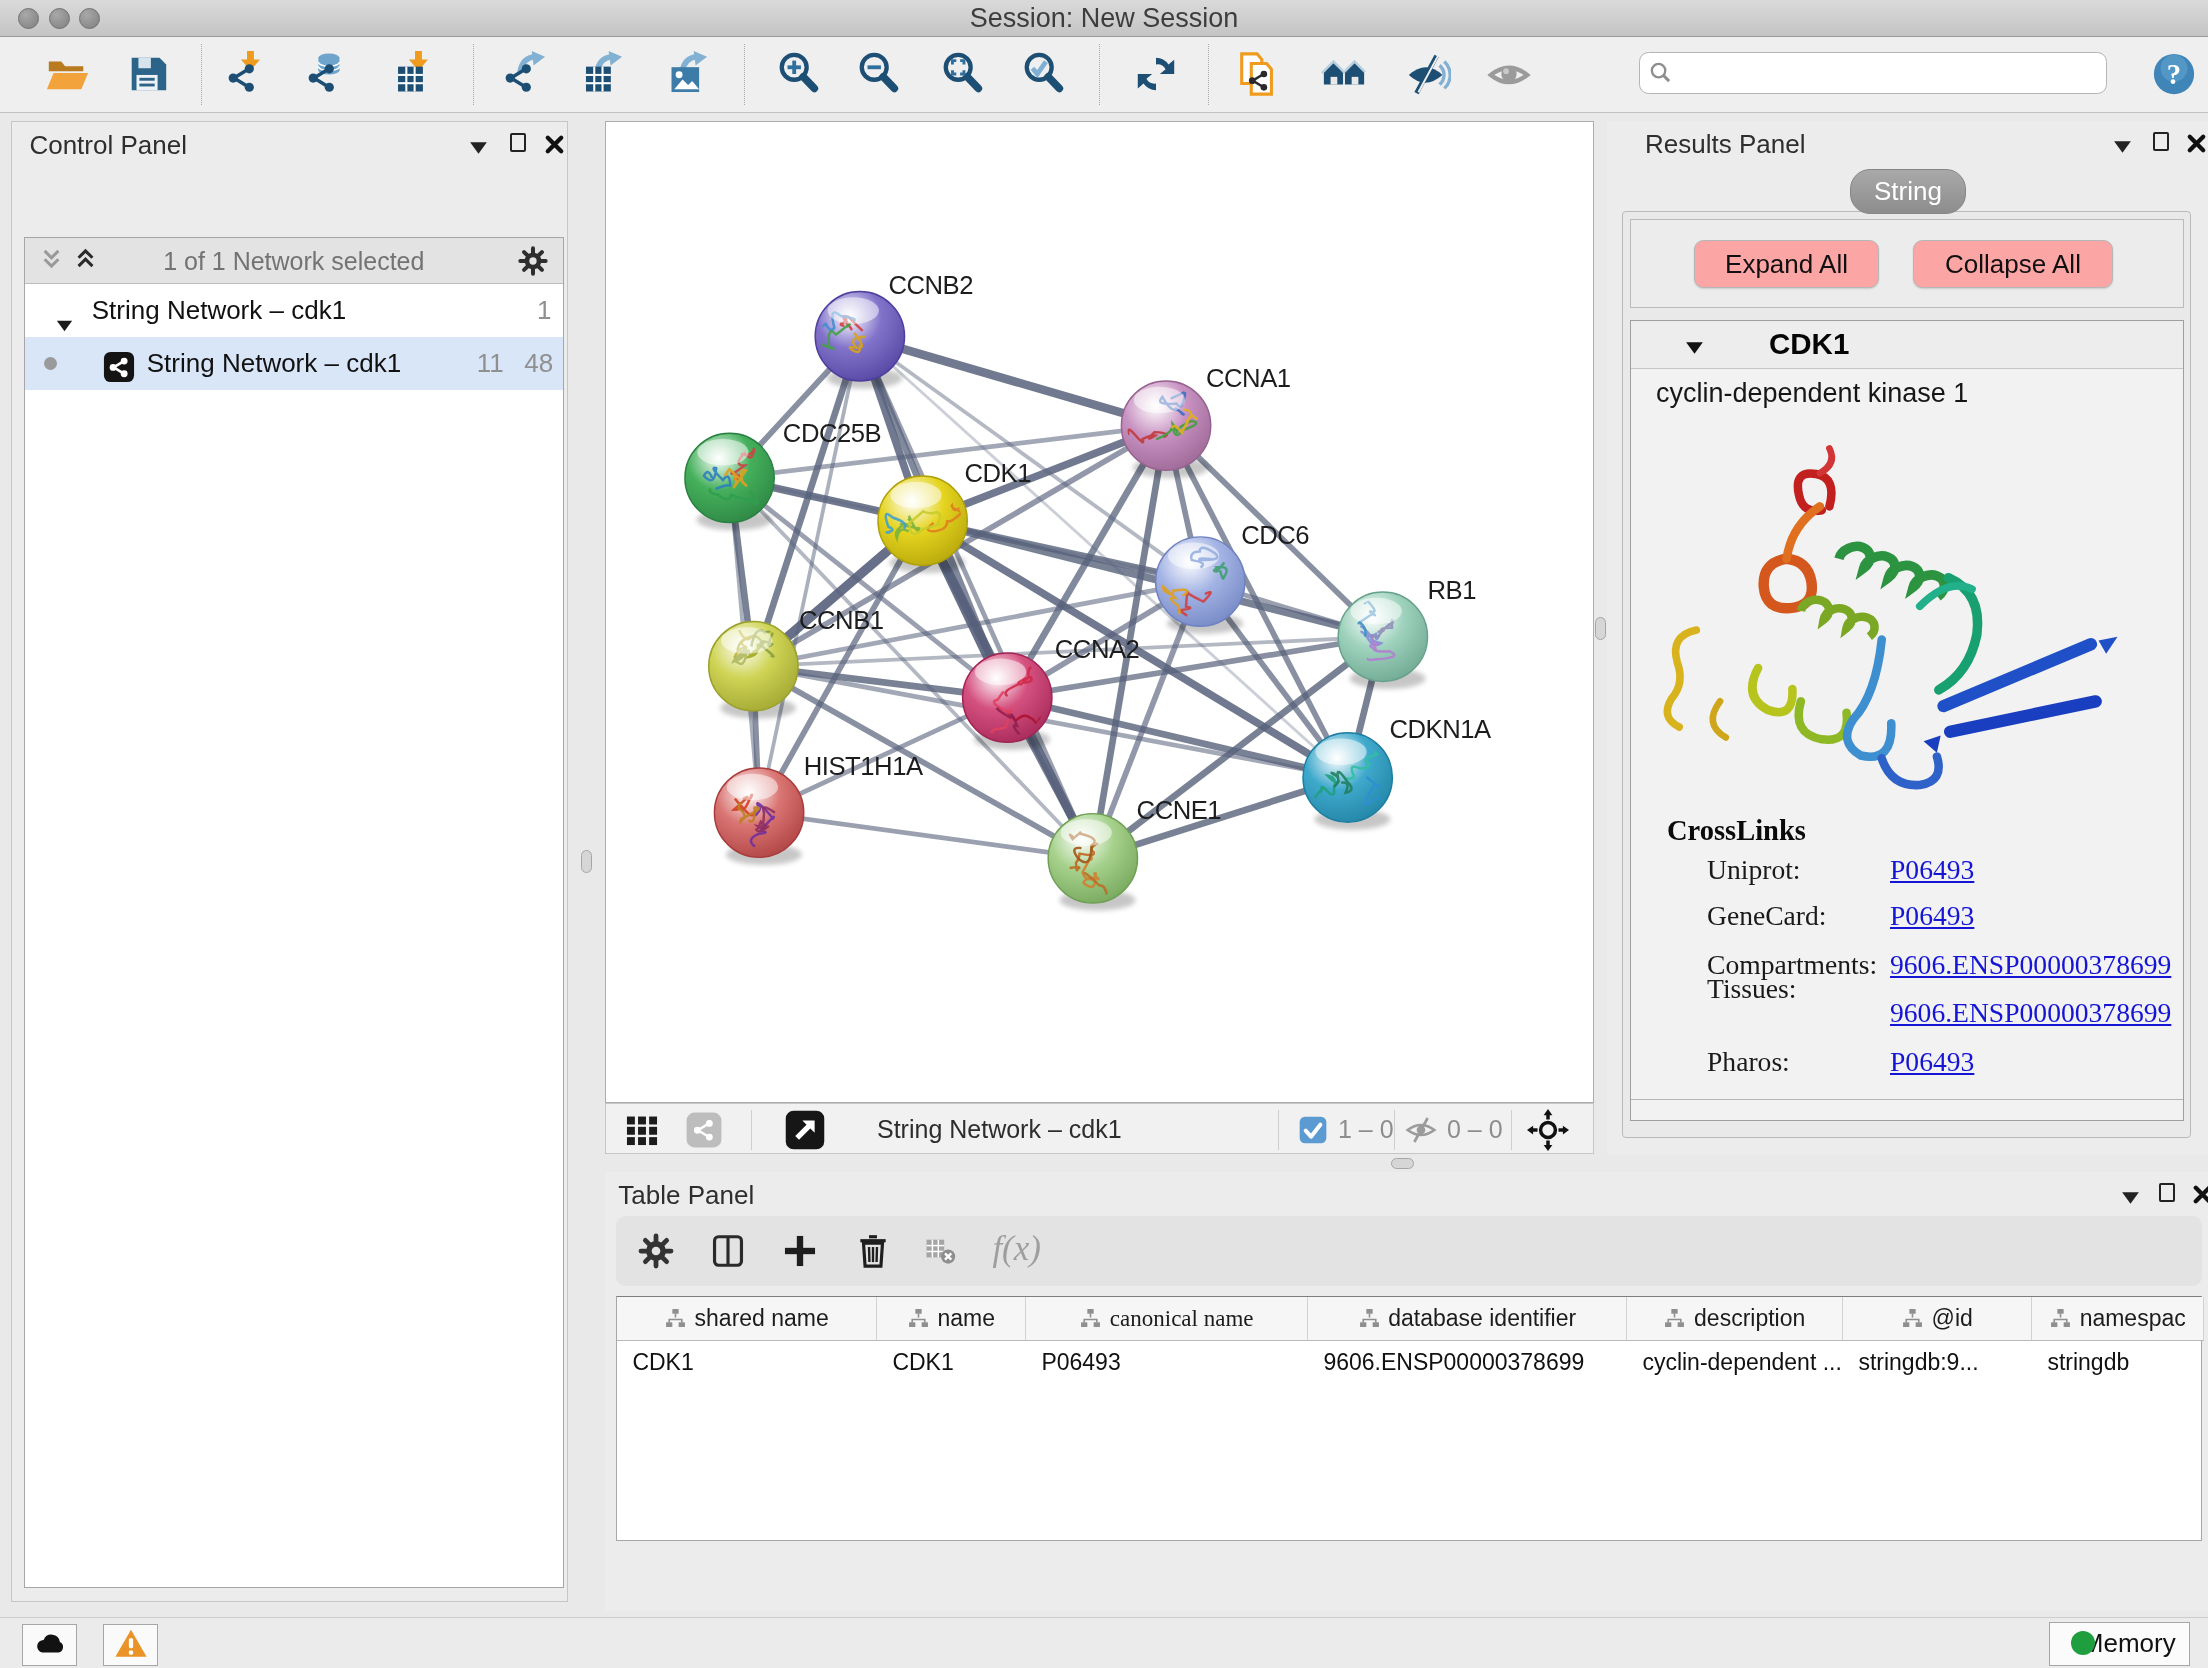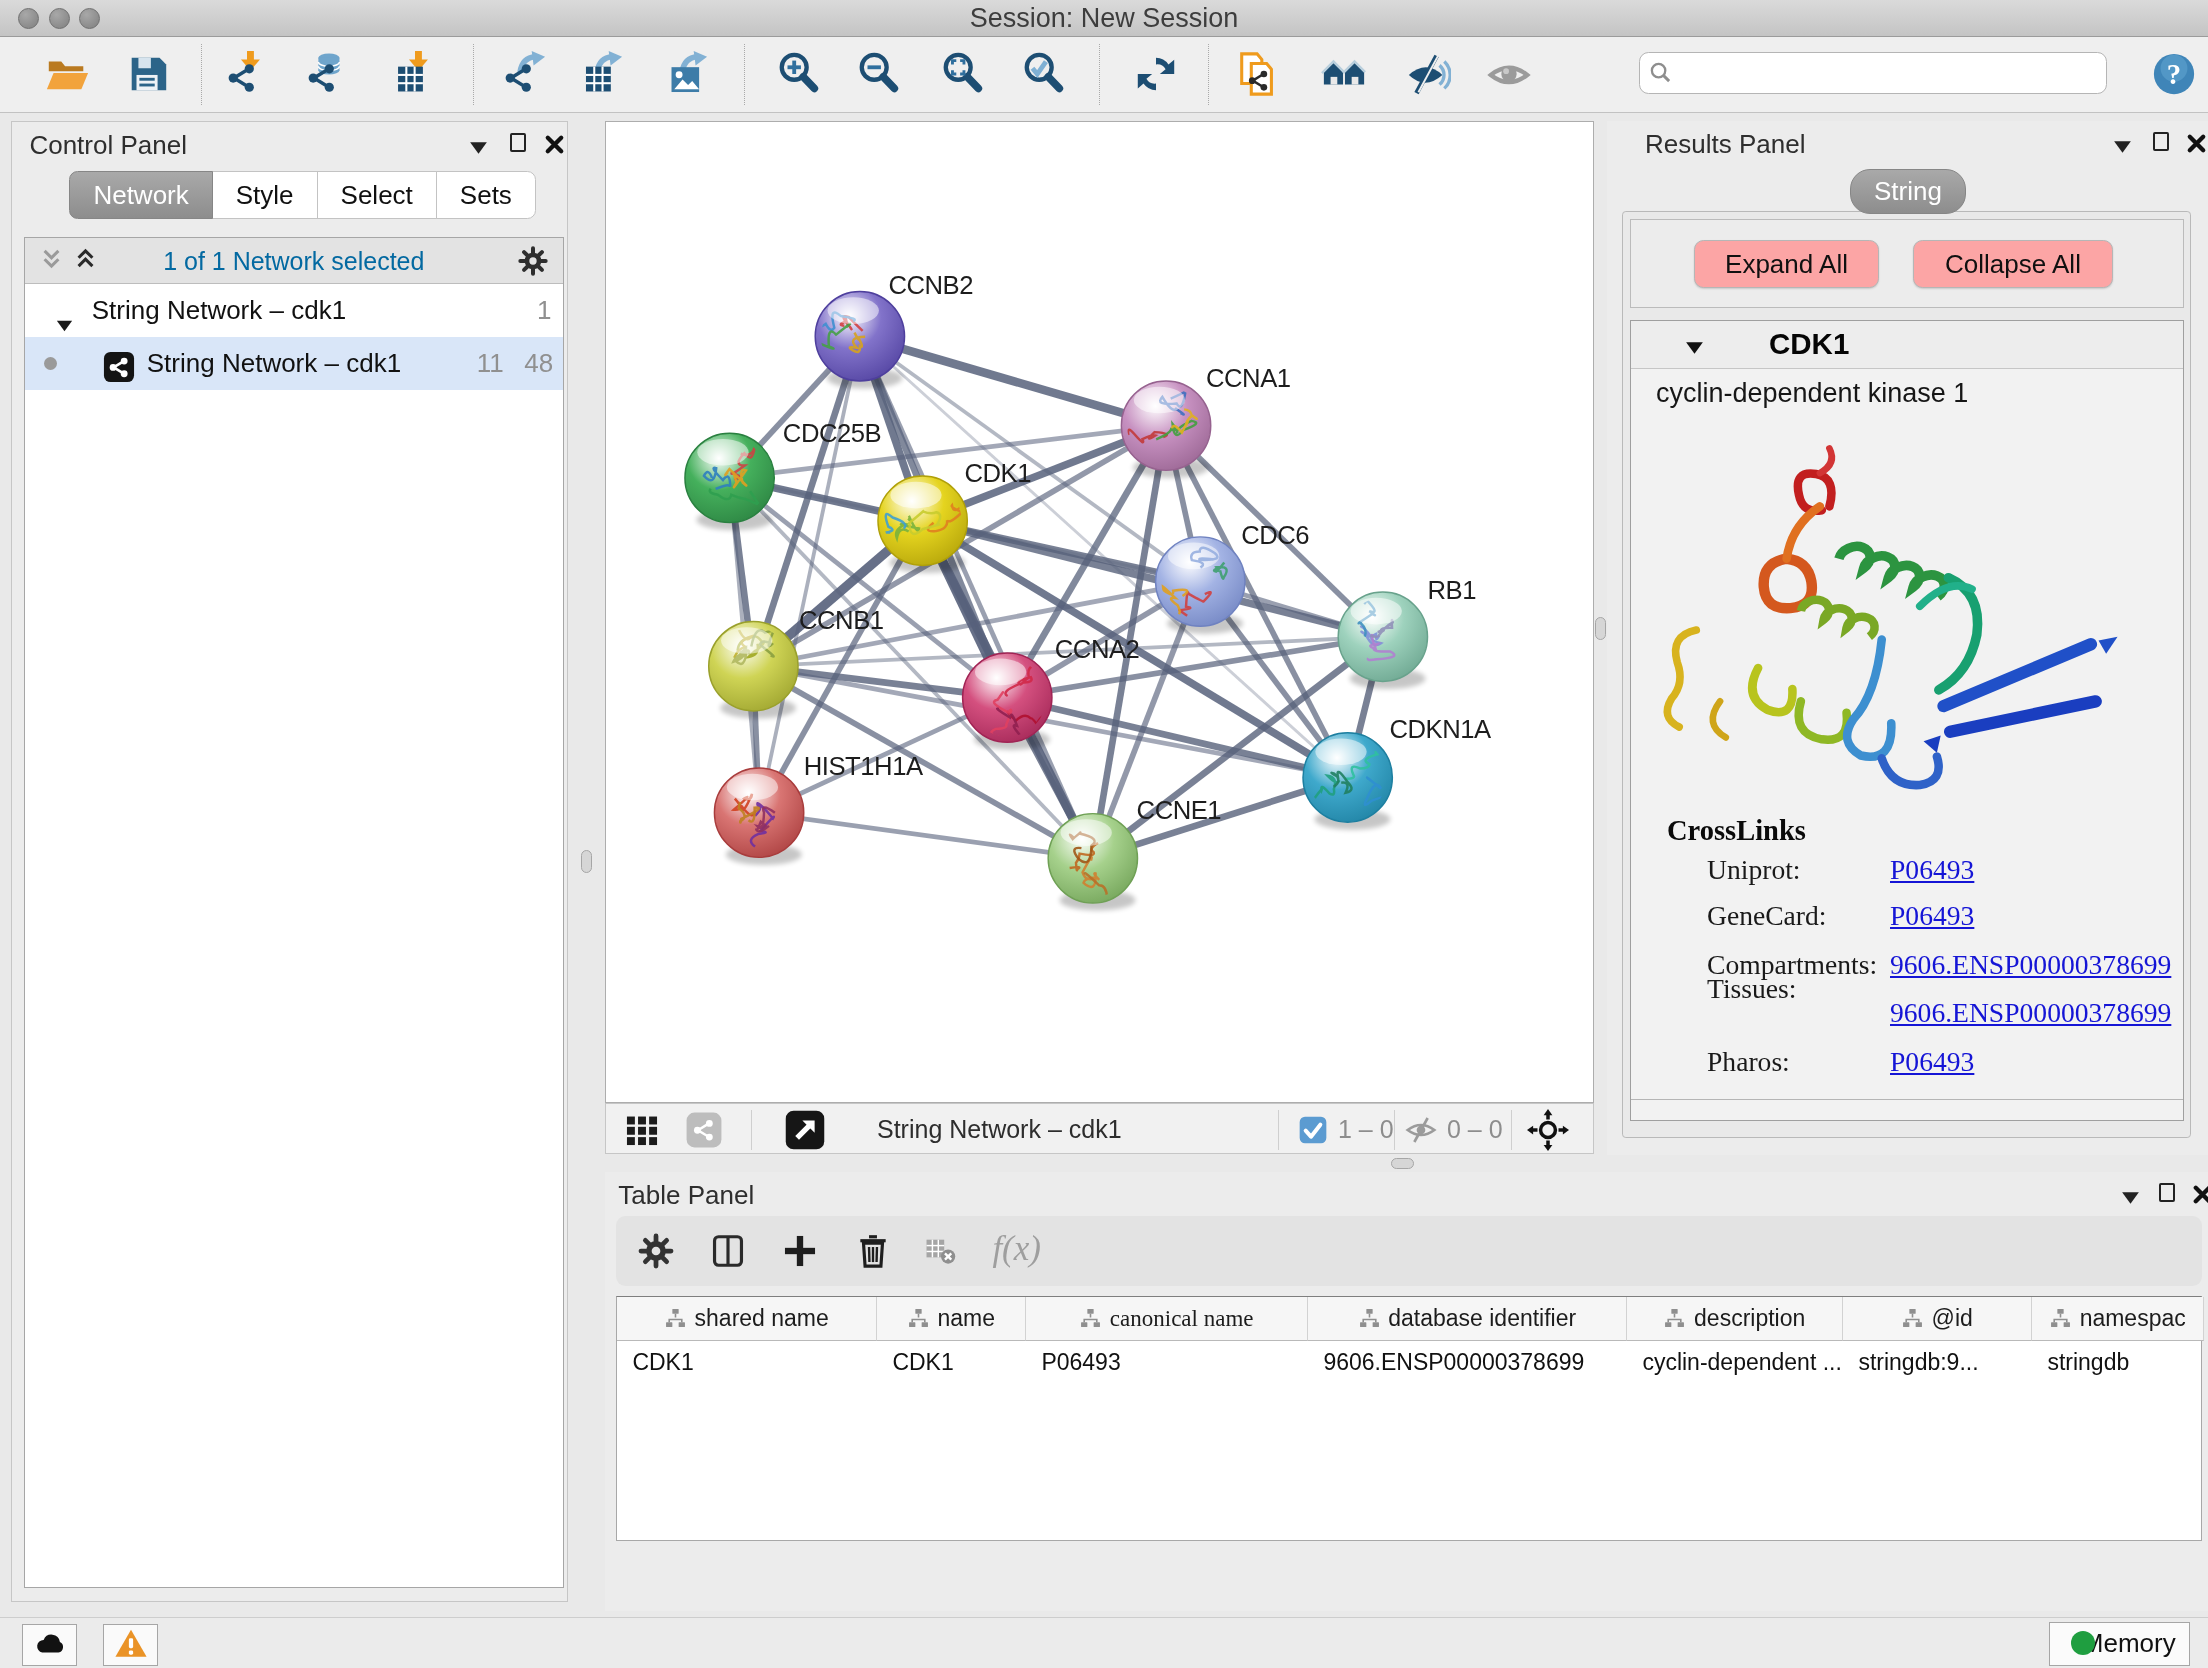--- a/index.html
+++ b/index.html
@@ -35,21 +35,21 @@
   .tab.last{border-radius:0 8.6px 8.6px 0;}
   .tab.sel{background:linear-gradient(#a9a9a9,#8d8d8d);color:#fff;border-color:#868686;z-index:2;}
   
   .control-panel{position:absolute;left:11.4px;top:121px;width:557px;height:1481px;background:#ececec;
     border:1px solid #c6c6c6;box-sizing:border-box;}
   .cp-box{position:absolute;left:11.4px;top:115px;width:540px;height:1351px;border:1px solid #a6a6a6;
     background:#fff;box-sizing:border-box;}
   .cp-bar{position:absolute;left:0;top:0;width:100%;height:46px;background:#e3e3e3;
     border-bottom:1px solid #bdbdbd;box-sizing:border-box;}
   .cp-bar-label{position:absolute;left:0;right:0;top:0;height:46px;line-height:46px;text-align:center;
-    font-size:25px;color:#0369a1;}
+    font-size:25px;color:#737373;}
   .tree-row{position:absolute;left:0;width:100%;height:53px;line-height:53px;font-size:26px;color:#111;}
   .tree-row.sel{background:#d9e6f8;}
   .tr-count{position:absolute;color:#909090;}
   
   .network-canvas{position:absolute;left:605px;top:121px;width:989px;height:982px;background:#fff;
     border:1px solid #adadad;box-sizing:border-box;}
   .network-toolbar{position:absolute;left:605px;top:1103px;width:989px;height:51px;background:#f1f1f1;
     border:1px solid #c6c6c6;box-sizing:border-box;}
   .nt-ico{position:absolute;top:6.7px;width:38px;height:38px;}
   .nt-ico svg{width:38px;height:38px;display:block;}
@@ -336,21 +336,20 @@
         <svg viewBox="0 0 22 22">
           <path d="M3 7h16l-8 11z" fill="#222"></path>
         </svg>
       </div>
     <div class="ph-float" style="left:498px;top:11.4px"></div>
     <div class="ph-ico" style="left:531px;top:11.4px">
         <svg viewBox="0 0 24 24">
           <path d="M5 5L19 19M19 5L5 19" stroke="#111" stroke-width="4.5" stroke-linecap="round"></path>
         </svg>
       </div>
-    <div id="control-tabs" style="position:absolute;left:57px;top:49px;white-space:nowrap;"><span class="tab sel first">Network</span><span class="tab">Style</span><span class="tab">Select</span><span class="tab last">Sets</span></div>
     <div class="cp-box">
       <div class="cp-bar">
         <div class="ph-ico" style="left:15px;top:8.6px">
             <svg viewBox="0 0 30 30" fill="none" stroke="#9a9a9a" stroke-width="4">
               <path d="M6 5l9 9 9-9"></path>
               <path d="M6 16l9 9 9-9"></path>
             </svg>
           </div>
         <div class="ph-ico" style="left:49px;top:8.6px">
             <svg viewBox="0 0 30 30" fill="none" stroke="#2a2a2a" stroke-width="4">

